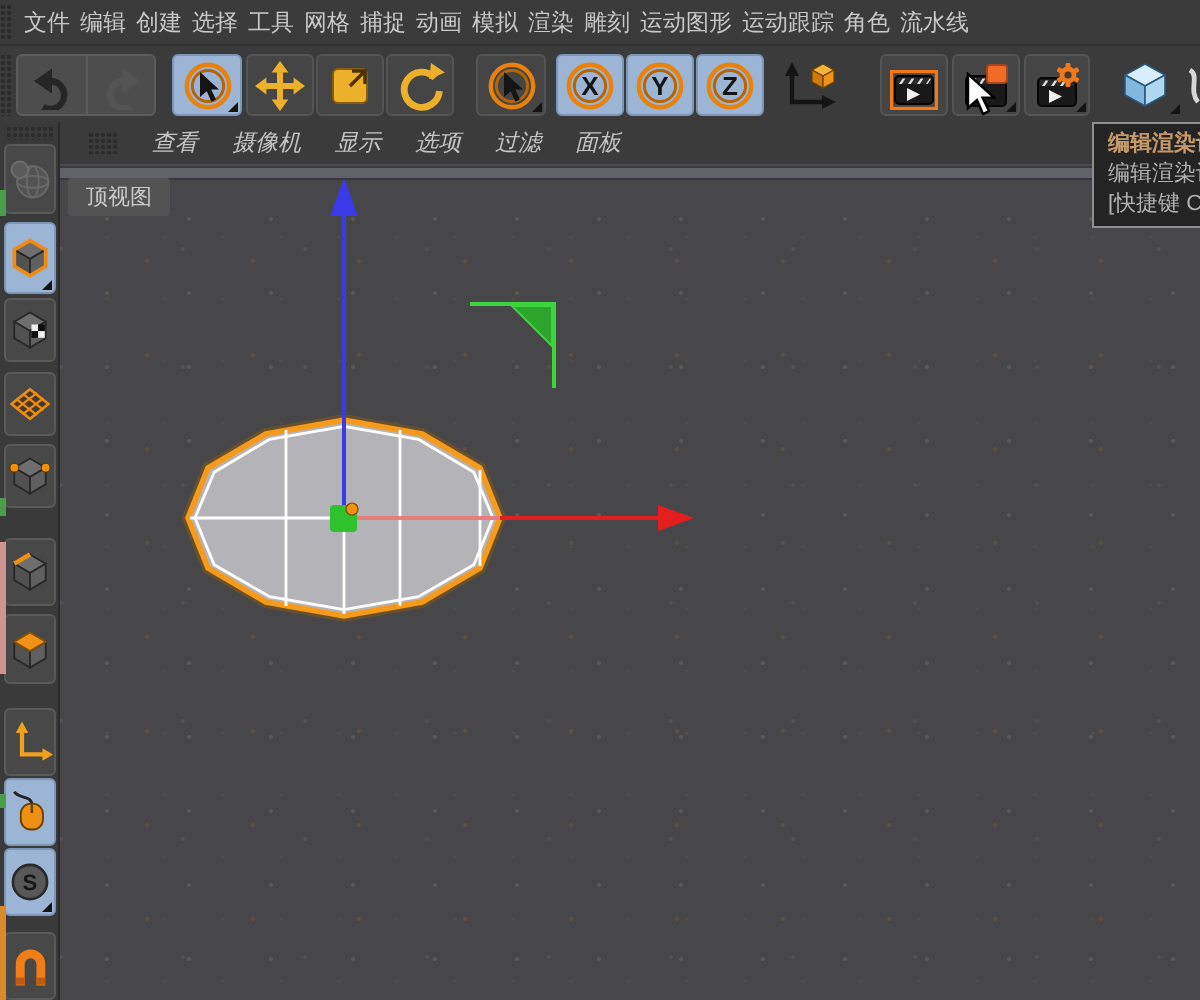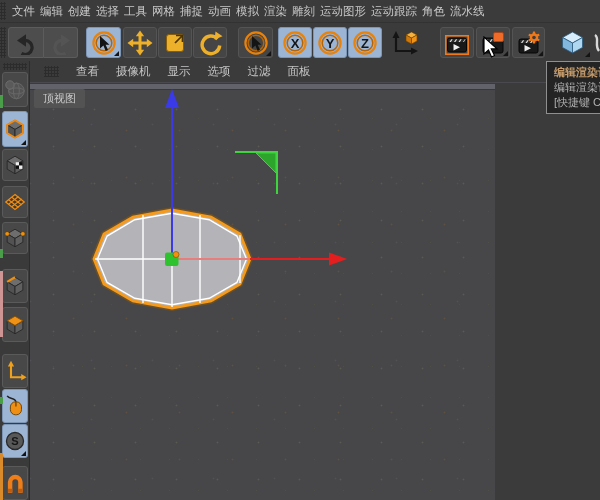--- a/index.html
+++ b/index.html
@@ -27,25 +27,25 @@
            border-right:1px solid #2c2c2c;box-sizing:border-box;z-index:5;}
   .scell{position:absolute;left:2px;width:26px;border-radius:3px;background:#484848;
          border:1px solid #5a5a5a;box-sizing:border-box;display:flex;align-items:center;
          justify-content:center;overflow:hidden;}
   .scell.active{background:#9cb5d5;border-color:#7d96b6;}
   .shgrip{position:absolute;left:3px;top:2px;width:24px;height:7px;
           background-image:radial-gradient(#2c2c2c 1px,transparent 1.2px);background-size:3px 3px;}
   
   .vmenu{position:absolute;left:30px;top:61px;width:570px;height:22px;background:#3b3b3b;
          border-bottom:1px solid #4a4a4e;display:flex;align-items:center;gap:17px;
-         padding-left:14px;box-sizing:border-box;font-size:11.5px;color:#c4c4c4;z-index:5;}
+         padding-left:14px;box-sizing:border-box;font-size:11.5px;color:#c4c4c4;z-index:5;font-style:italic;}
   .vgrip{width:15px;height:11px;flex:none;
          background-image:radial-gradient(#2c2c2c 1px,transparent 1.2px);background-size:3px 3px;}
   
-  .viewport{position:absolute;left:30px;top:84px;width:465px;height:416px;background-color:#47474a;
+  .viewport{position:absolute;left:30px;top:84px;width:570px;height:416px;background-color:#47474a;
             background-image:
               radial-gradient(circle,#5a5a52 .8px,transparent 1.1px),
               radial-gradient(circle,#5e5142 .8px,transparent 1.1px),
               radial-gradient(circle,#515158 .8px,transparent 1.1px),
               radial-gradient(circle,#4f4f48 .7px,transparent 1px);
             background-size:41px 37px,53px 47px,61px 59px,29px 31px;
             background-position:3px 7px,17px 23px,31px 11px,9px 19px;}
   .vp-topstrip{position:absolute;left:0;top:0;right:0;height:5px;background:#62626a;
                border-bottom:1px solid #38383c;}
   .vp-tab{position:absolute;left:4px;top:5px;background:#535353;color:#cacaca;font-size:11px;

